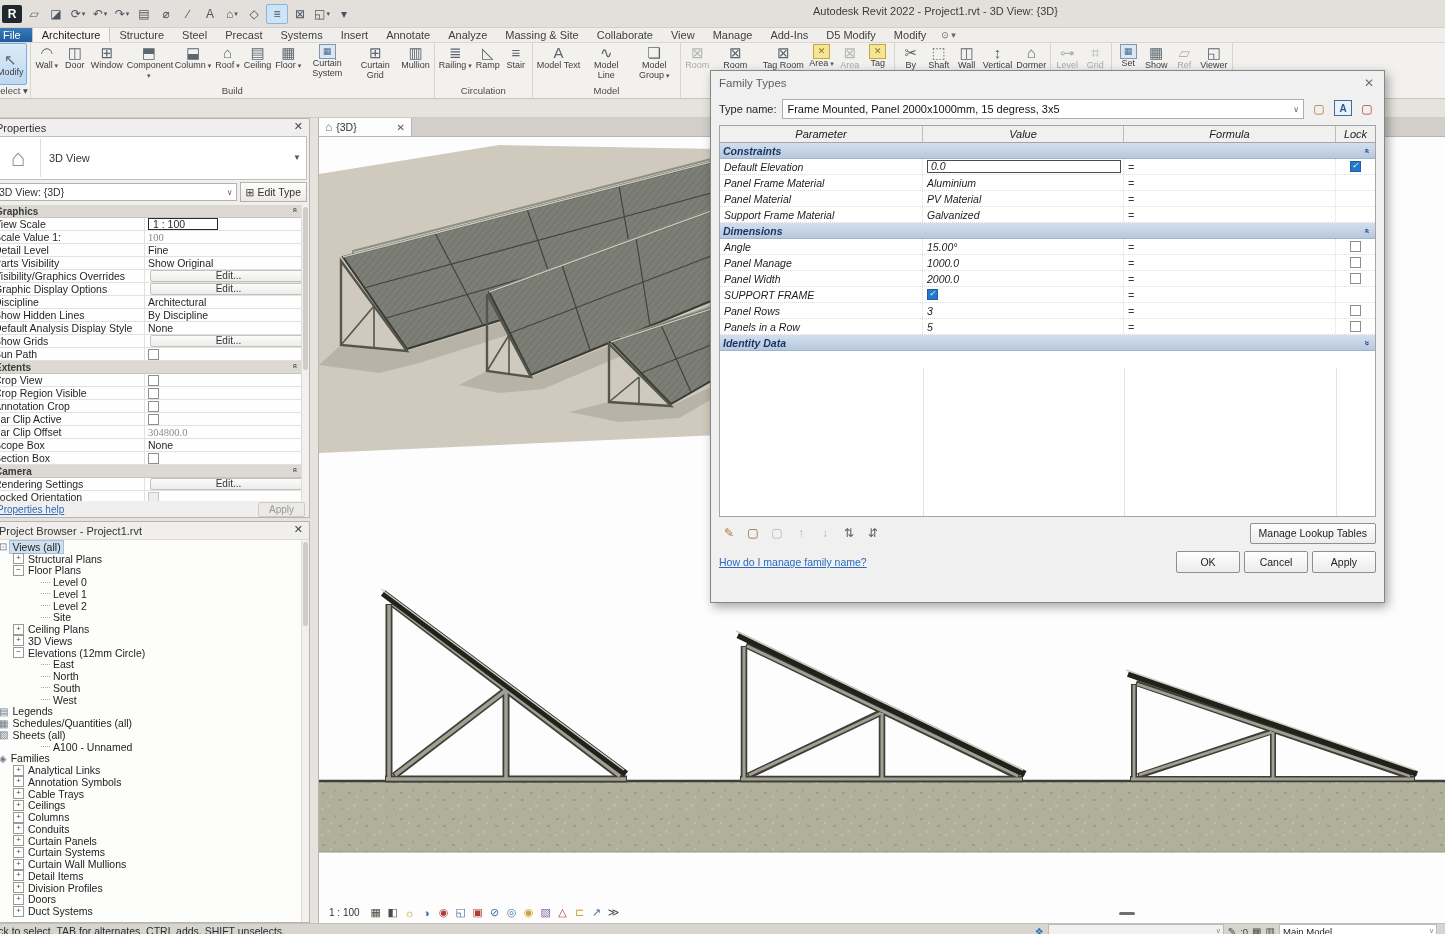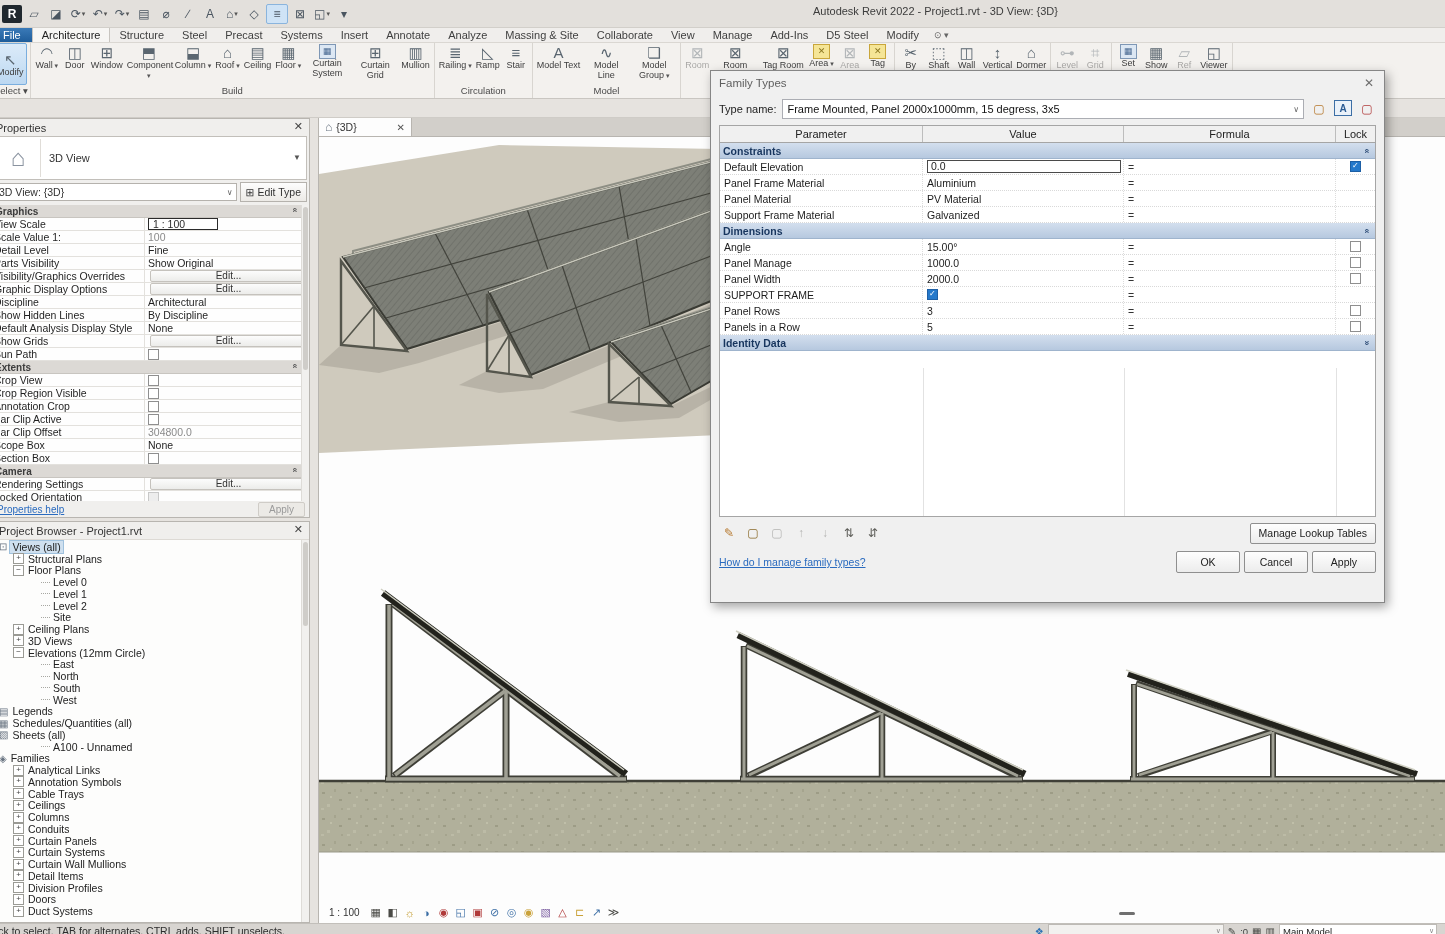--- a/index.html
+++ b/index.html
@@ -57,21 +57,21 @@
   #view-combo{flex:1;height:16px;background:#fff;border:1px solid #b5b2ad;font-size:10.5px;display:flex;align-items:center;padding:0 3px;color:#333;position:relative;}
   #view-combo .varrow{position:absolute;right:3px;font-size:8px;color:#666;}
   #edit-type{height:18px;border:1px solid #b5b2ad;background:linear-gradient(#fdfdfd,#eceae6);font-size:10.5px;display:flex;align-items:center;padding:0 5px;gap:3px;color:#333;}
   #prop-grid{flex:1;overflow:hidden;background:#f0efed;margin-top:2px;position:relative;}
   .psec{height:12px;background:#dcd9d5;border-bottom:1px solid #c8c5c0;font-size:10px;font-weight:bold;color:#3c3c3c;display:flex;align-items:center;padding-left:2px;position:relative;}
   .psec .chev{position:absolute;right:12px;top:0;font-size:9px;color:#555;transform:rotate(90deg);}
   .prow{height:12px;display:flex;border-bottom:1px solid #e3e1dd;background:#fefefe;font-size:10.5px;}
   .plbl{width:150px;border-right:1px solid #e3e1dd;padding-left:1px;white-space:nowrap;overflow:hidden;color:#1f1f1f;display:flex;align-items:center;}
   .pvalcell{flex:1;display:flex;align-items:center;padding-left:3px;overflow:hidden;position:relative;}
   .pval{color:#1f1f1f;white-space:nowrap;}
-  .pval.gray{color:#8a8a8a;}
+  .pval.gray{color:#8a8a8a;font-family:Liberation Serif, serif;}
   .pbtn{flex:1;margin:0 2px;border:1px solid #c5c2bd;background:linear-gradient(#fcfcfc,#ececea);text-align:center;font-size:10px;color:#333;height:10px;line-height:10px;border-radius:2px;}
   .pselect{border:1px solid #2b2b2b;background:#fff;padding:0 4px;height:10px;line-height:10px;min-width:60px;}
   .cb{width:9px;height:9px;border:1px solid #8f8f8f;background:#fff;display:inline-block;position:relative;}
   .cb.checked{background:#2579cb;border-color:#1d5fa5;}
   .cb.checked::after{content:"✓";color:#fff;font-size:8px;position:absolute;left:1px;top:-1px;}
   .cb.dis{background:#ededed;border-color:#c8c8c8;}
   #props-footer{height:16px;display:flex;align-items:center;justify-content:space-between;padding:0 4px;}
   #props-help{font-size:10px;color:#2a6bbf;text-decoration:underline;padding-left:0;}
   #props-apply{font-size:10px;color:#9a9a9a;border:1px solid #cfccc7;background:#eceae6;padding:0 10px;height:13px;line-height:13px;border-radius:2px;}
   .vscroll{position:absolute;right:0;top:0;bottom:0;width:7px;background:#f1f0ee;border-left:1px solid #dedcd8;}
@@ -119,21 +119,21 @@
   #ft-typename-label{font-size:11px;color:#222;white-space:nowrap;}
   #ft-typename-combo{flex:1;height:18px;background:#fff;border:1px solid #abadb3;display:flex;align-items:center;font-size:11px;padding:0 4px;color:#111;position:relative;}
   #ft-typename-combo .varrow{position:absolute;right:4px;font-size:8px;color:#666;}
   #tnicons{display:flex;gap:6px;}
   .tnic{width:18px;height:18px;display:inline-flex;align-items:center;justify-content:center;font-size:12px;}
   .tnic.boxed-blue{border:1px solid #3c6ea5;background:#eaf1f9;color:#2a5b94;font-size:10px;font-weight:bold;width:16px;height:14px;}
   #ft-search-row{margin:6px 8px 0 8px;height:18px;position:relative;}
   #ft-search{width:100%;height:18px;box-sizing:border-box;border:1px solid #c3c3c3;background:#fff;font-size:10.5px;padding:0 20px 0 4px;color:#777;font-family:"Liberation Sans",sans-serif;}
   .mag{position:absolute;right:6px;top:4px;width:7px;height:7px;border:1.5px solid #777;border-radius:50%;}
   .mag::after{content:"";position:absolute;width:5px;height:1.5px;background:#777;right:-4px;bottom:-2px;transform:rotate(45deg);}
-  #ft-table{margin:6px 8px 0 8px;border:1px solid #a5a5a5;background:#fff;height:390px;overflow:hidden;position:relative;}
+  #ft-table{margin:6px 8px 0 8px;border:1px solid #a5a5a5;background:#fff;height:390px;overflow:hidden;position:relative;font-style:italic;}
   #ftheader{display:grid;grid-template-columns:203px 201px 212px 1fr;height:16px;background:#f0f0f0;border-bottom:1px solid #a5a5a5;}
   #ftheader .hc{font-size:11px;color:#222;display:flex;align-items:center;justify-content:center;border-right:1px solid #bdbdbd;}
   #ftheader .hc:last-child{border-right:none;}
   .ftsec{height:15px;background:linear-gradient(#d3dfee,#b6c8df);border-bottom:1px solid #9fb4cd;display:flex;align-items:center;padding-left:3px;font-size:10.5px;font-weight:bold;color:#17355e;position:relative;}
   .ftsec .chev{position:absolute;right:6px;font-size:9px;color:#2a4a74;transform:rotate(90deg);}
   .ftrow{display:grid;grid-template-columns:203px 201px 212px 1fr;height:15px;border-bottom:1px dotted #d9d9d9;background:#fff;}
   .ftrow .c{font-size:10.5px;display:flex;align-items:center;padding-left:4px;border-right:1px dotted #dcdcdc;overflow:hidden;color:#1c1c1c;}
   .ftrow .c:last-child{border-right:none;justify-content:center;padding-left:0;}
   .ftrow .c.formula{color:#333;}
   .ft-input{border:1.5px solid #4a4a4a;background:#fff;height:11px;line-height:11px;flex:1;margin-right:2px;padding:0 3px;font-size:10.5px;}
@@ -183,21 +183,21 @@
       <div class="rtab">Precast</div>
       <div class="rtab">Systems</div>
       <div class="rtab">Insert</div>
       <div class="rtab">Annotate</div>
       <div class="rtab">Analyze</div>
       <div class="rtab">Massing &amp; Site</div>
       <div class="rtab">Collaborate</div>
       <div class="rtab">View</div>
       <div class="rtab">Manage</div>
       <div class="rtab">Add-Ins</div>
-      <div class="rtab">D5 Steel</div>
+      <div class="rtab">D5 Modify</div>
       <div class="rtab">Modify</div>
       <div class="rtab overflow">⊙ ▾</div>
     </div>
 
   <div id="ribbon">
       <div class="rgroup">
         <div class="rbtns">
           <div class="rbtn big sel">
             <span class="ricon">↖</span>
             <span class="rlbl">Modify</span>
@@ -996,21 +996,21 @@
           <span class="ftt" style="color: rgb(138, 106, 42);">▢</span>
           <span class="ftt dis">▢</span>
           <span class="ftt dis">↑</span>
           <span class="ftt dis">↓</span>
           <span class="ftt">⇅</span>
           <span class="ftt flip">⇅</span>
         </span>
       <div id="ft-manage">Manage Lookup Tables</div>
     </div>
     <div id="ft-bottom-row">
-      <span id="ft-help">How do I manage family types?</span>
+      <span id="ft-help">How do I manage family name?</span>
       <div id="ft-buttons">
         <div class="ftbtn">OK</div>
         <div class="ftbtn">Cancel</div>
         <div class="ftbtn">Apply</div>
       </div>
     </div>
   </div>
 
 </div>
 

